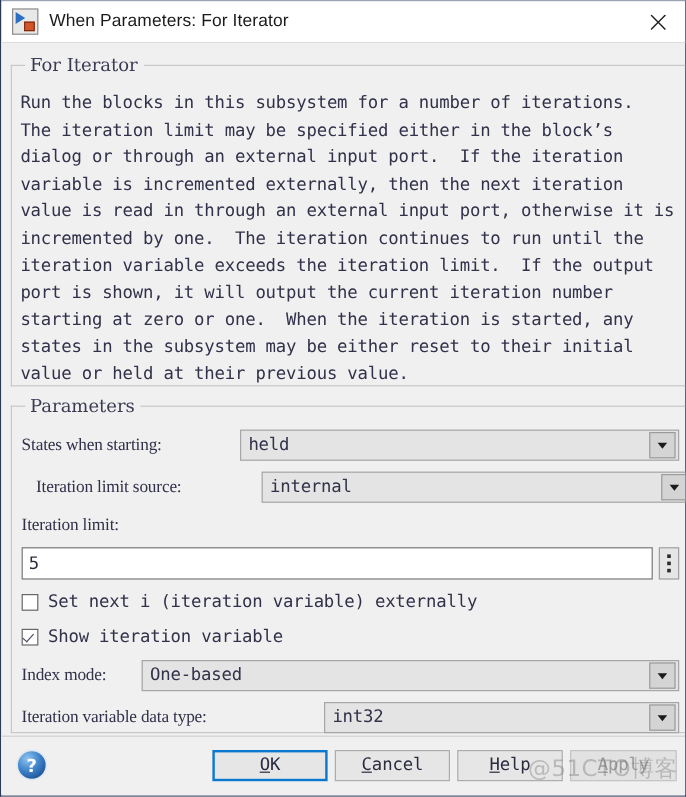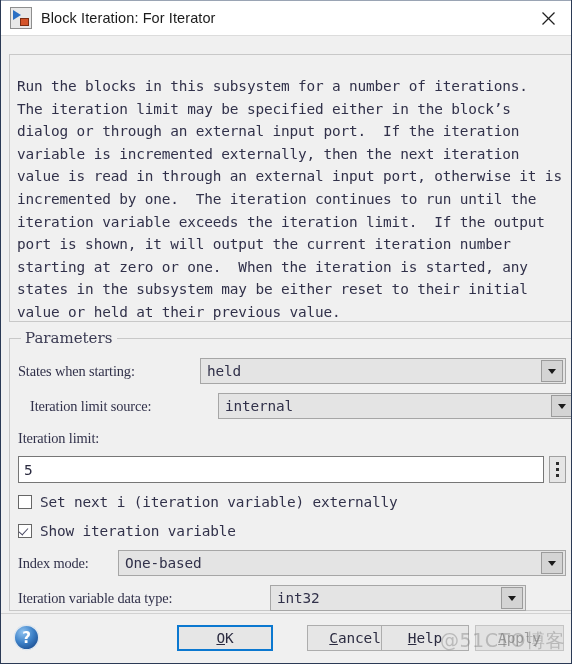--- a/index.html
+++ b/index.html
@@ -325,32 +325,33 @@
 </head>
 <body>
 
 <div class="window">
 
   <div class="titlebar">
     <div class="app-icon">
       <span class="tri"></span>
       <span class="blk"></span>
     </div>
-    <div class="title-text">Block Iteration: For Iterator</div>
+    <div class="title-text">When Parameters: For Iterator</div>
     <div class="close-btn">
       <svg width="13" height="13" viewBox="0 0 13 13" aria-hidden="true">
         <line x1="0.5" y1="0.5" x2="12.5" y2="12.5" stroke="#202020" stroke-width="1.2"></line>
         <line x1="12.5" y1="0.5" x2="0.5" y2="12.5" stroke="#202020" stroke-width="1.2"></line>
       </svg>
     </div>
   </div>
 
   <div class="body">
 
     <div class="group" id="desc-group">
+      <div class="legend mono">For Iterator</div>
       <div class="desc-text">Run the blocks in this subsystem for a number of iterations.
 The iteration limit may be specified either in the block’s
 dialog or through an external input port.  If the iteration
 variable is incremented externally, then the next iteration
 value is read in through an external input port, otherwise it is
 incremented by one.  The iteration continues to run until the
 iteration variable exceeds the iteration limit.  If the output
 port is shown, it will output the current iteration number
 starting at zero or one.  When the iteration is started, any
 states in the subsystem may be either reset to their initial
@@ -398,21 +399,21 @@
 
       <div class="row-label" style="left:8px; top:216px;">Index mode:</div>
       <div class="combo" style="left:108px; top:211px; width:448px;justify-content:center;">
         <span class="val">One-based</span>
         <span class="arrowbox">
             <i class="caret"></i>
           </span>
       </div>
 
       <div class="row-label" style="left:8px; top:251px;">Iteration variable data type:</div>
-      <div class="combo" style="left:260px; top:246px; width:256px;">
+      <div class="combo" style="left:260px; top:246px; width:296px;">
         <span class="val">int32</span>
         <span class="arrowbox">
             <i class="caret"></i>
           </span>
       </div>
     </div>
 
     <div class="footer">
       <div class="help-ball">
         <svg width="27" height="27" viewBox="0 0 27 27" aria-hidden="true">
@@ -425,21 +426,21 @@
           </defs>
           <circle cx="13.5" cy="13.5" r="12.2" fill="url(#hg)" stroke="#dfe7ef" stroke-width="1.4"></circle>
           <text x="13.5" y="19.2" text-anchor="middle" font-family="DejaVu Sans, sans-serif" font-size="15" font-weight="bold" fill="#ffffff">?</text>
         </svg>
       </div>
 
       <div class="btn default" style="left:176px; width:96px;">
         <span><u>O</u><span>K</span></span>
       </div>
 
-      <div class="btn" style="left:278px; width:96px;margin-left:28px;">
+      <div class="btn" style="left:278px; width:96px;">
         <span><u>C</u><span>ancel</span></span>
       </div>
 
       <div class="btn" style="left:380px; width:88px;">
         <span><u>H</u><span>elp</span></span>
       </div>
 
       <div class="btn disabled" style="left:474px; width:89px;">
         <span><u>A</u><span>pply</span></span>
       </div>

